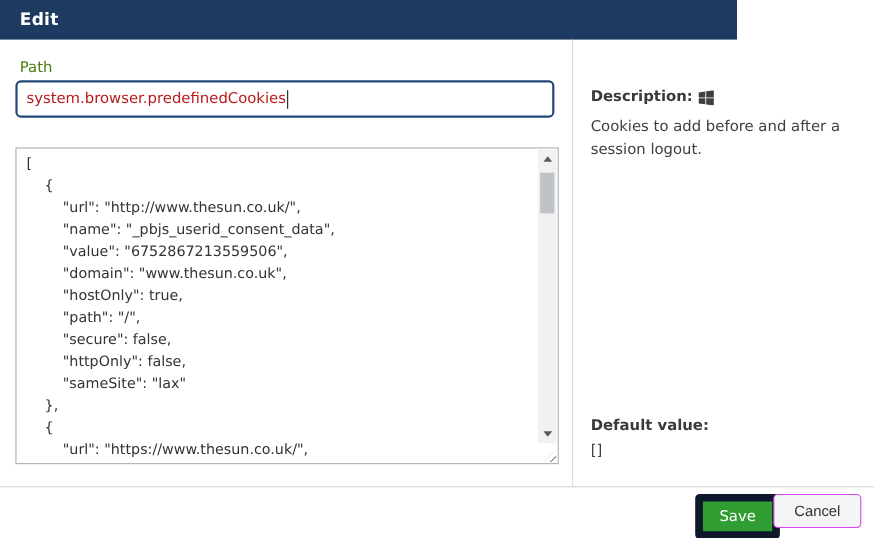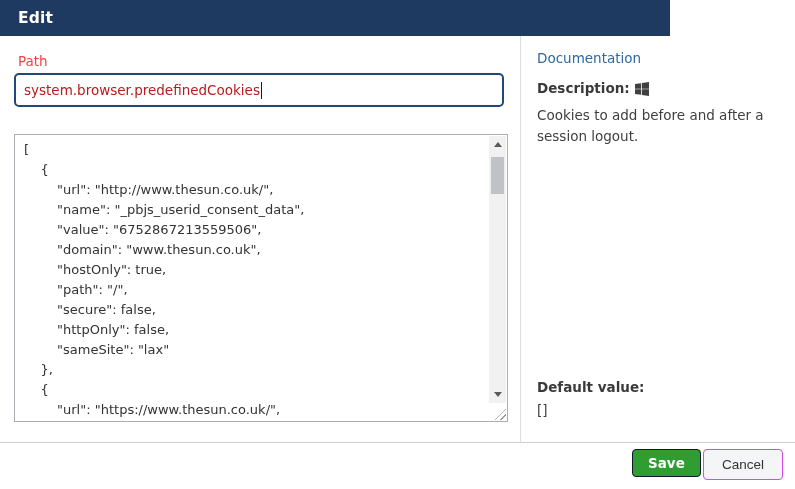--- a/index.html
+++ b/index.html
@@ -11,21 +11,21 @@
 
   
   .header {
     position:absolute; left:0; top:0; width:670px; height:36px;
     background:#1f3a60; box-sizing:border-box;
     display:flex; align-items:center; padding-left:18px;
   }
   .header-title { color:#ffffff; font-size:15.5px; font-weight:600; letter-spacing:.2px; }
 
   
-  .field-label { position:absolute; font-size:13.5px; color:#ef4444; }
+  .field-label { position:absolute; font-size:13.5px; color:#4d7c0f; }
   .path-label { left:18px; top:53px; }
   .value-label { left:18px; top:112px;margin-top:44px; }
 
   .path-input {
     position:absolute; left:14px; top:73px; width:490px; height:34px;
     box-sizing:border-box; border:2px solid #24477a; border-radius:5px;
     background:#fff; display:flex; align-items:center; padding:0 8px;
     font-size:13.5px; color:#b91c1c; cursor:text;
   }
   .caret { width:1px; height:17px; background:#1b1b1b; margin-left:1px; }
@@ -75,23 +75,23 @@
   .windows-icon { width:14px; height:14px; display:inline-block; }
   .desc-text {
     position:absolute; left:537px; top:105px; width:256px;
     font-size:13.5px; line-height:21px; color:#3f3f3f;
   }
   .default-label { position:absolute; left:537px; top:379px; }
   .default-value { position:absolute; left:537px; top:402px; font-size:13.5px; color:#3f3f3f; }
 
   
   .save-button {
-    position:absolute; left:632px; top:449px; height:28px; min-width:65px;
-    background:#2f9d31; border:1px solid #0f172a; border-radius:4px;
-    color:#ffffff; font-weight:700; font-size:13.5px; padding:0 15px;
+    position:absolute; left:632px; top:449px; height:41px; min-width:65px;
+    background:#2f9d31; border:7px solid #0f172a; border-radius:4px;
+    color:#ffffff; font-weight:400; font-size:13.5px; padding:0 15px;
     font-family:inherit; cursor:pointer;
   }
   .cancel-button {
     position:absolute; left:703px; top:449px; height:31px; min-width:80px;
     background:#f4f5f7; border:1px solid #d946ef; border-radius:4px;
     color:#333333; font-size:13.5px; padding:0 16px;
     font-family:Liberation Sans, sans-serif; cursor:pointer;
   }
 </style>
 </head>
@@ -135,21 +135,20 @@
       <div class="sb-btn down">
         <span class="tri-down"></span>
       </div>
     </div>
     <div class="resize-grip"></div>
   </div>
 
   <div class="divider-v"></div>
   <div class="footer-line"></div>
 
-  <a class="doc-link">Documentation</a>
 
   <div class="desc-row">
     <span class="bold-label">Description:</span>
     <span class="windows-icon">
       <svg width="14" height="14" viewBox="0 0 14 14" aria-hidden="true">
         <path fill="#3f3f3f" d="M0 2.0 L6.2 1.15 L6.2 6.65 L0 6.65 Z"></path>
         <path fill="#3f3f3f" d="M7 1.05 L14 0 L14 6.65 L7 6.65 Z"></path>
         <path fill="#3f3f3f" d="M0 7.35 L6.2 7.35 L6.2 12.85 L0 12.0 Z"></path>
         <path fill="#3f3f3f" d="M7 7.35 L14 7.35 L14 14 L7 12.95 Z"></path>
       </svg>

